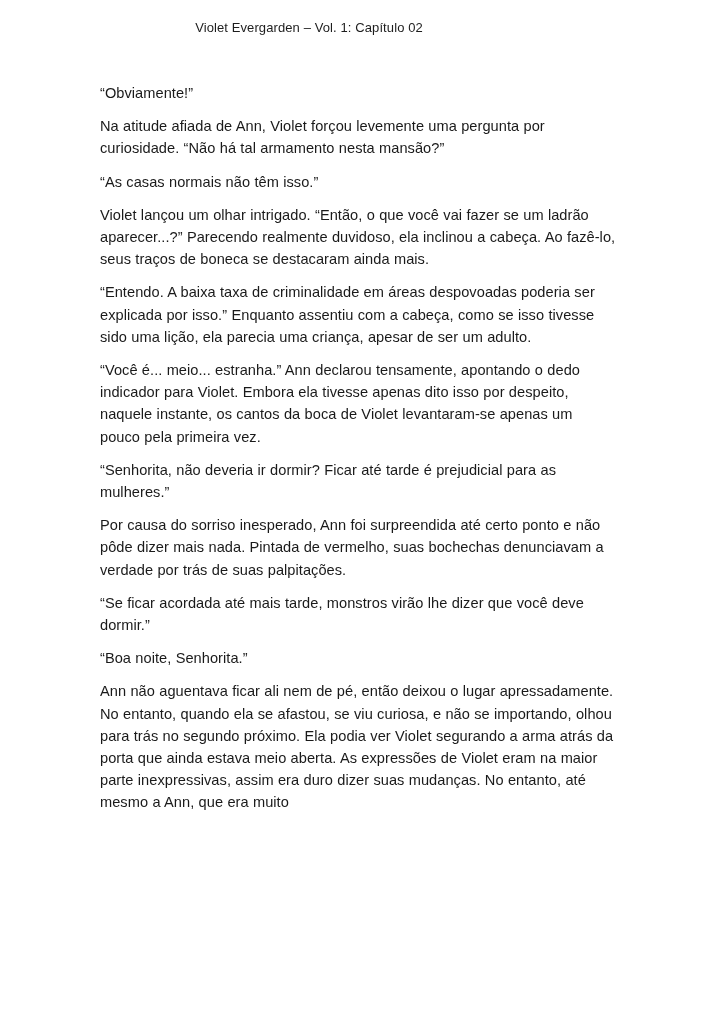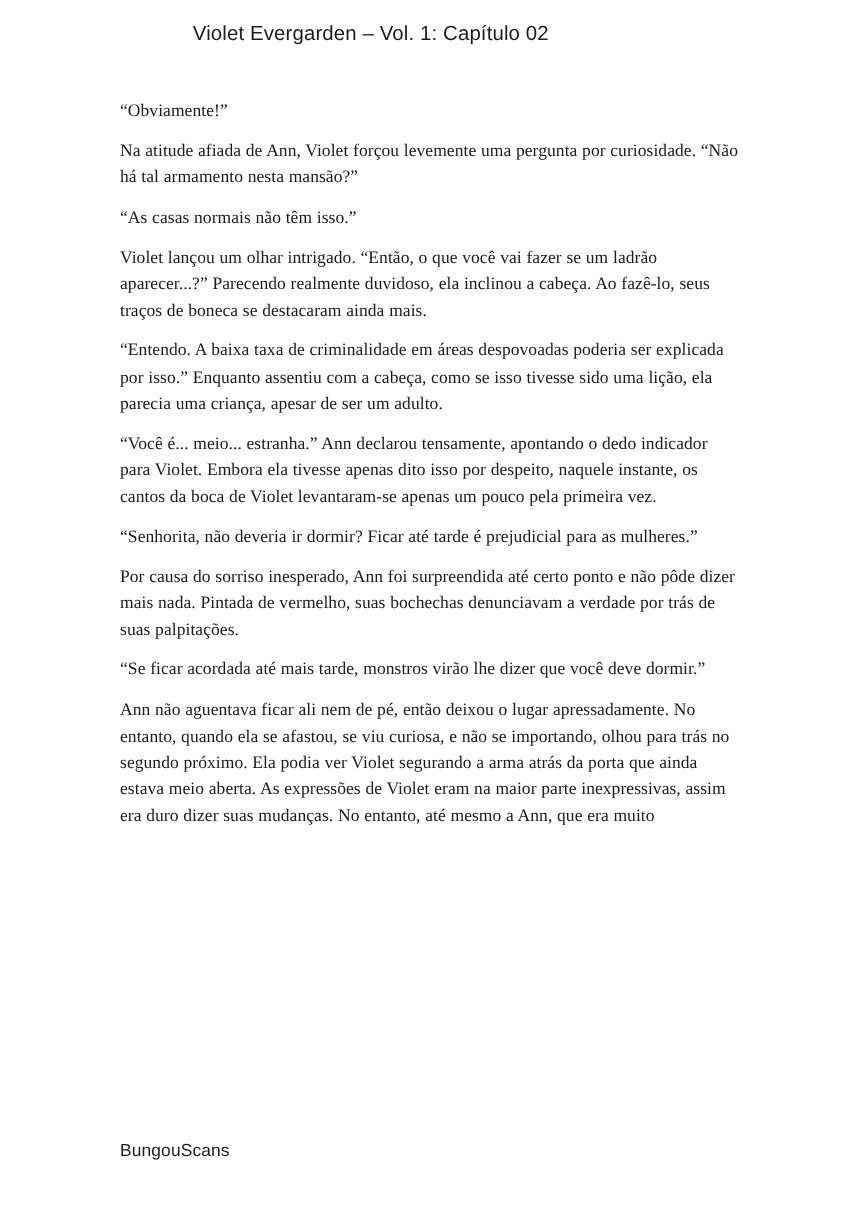--- a/index.html
+++ b/index.html
@@ -24,42 +24,41 @@
     position: relative;
     background: #ffffff;
   }
 
   .page-header {
     position: absolute;
     top: 19px;
     left: 0;
     width: 618px;
     text-align: center;
-    font-size: 17px;
+    font-size: 13px;
     line-height: 18px;
     letter-spacing: 0.1px;
     color: #1d1d1d;
   }
 
   .content {
     position: absolute;
     top: 82px;
     left: 100px;
     width: 516px;
   }
 
   .para {
     margin: 0 0 11px 0;
     font-size: 14.6px;
     line-height: 22.2px;
     text-align: left;
     color: #1a1a1a;
     letter-spacing: 0.05px;
     word-spacing: 0.2px;
-    font-family: Liberation Serif, serif;
   }
 
   .para:last-child {
     margin-bottom: 16px;
   }
 
   .page-footer {
     position: absolute;
     left: 100px;
     top: 950px;
@@ -80,18 +79,18 @@
   <div class="content">
       <p class="para">“Obviamente!”</p>
       <p class="para">Na atitude afiada de Ann, Violet forçou levemente uma pergunta por curiosidade. “Não há tal armamento nesta mansão?”</p>
       <p class="para">“As casas normais não têm isso.”</p>
       <p class="para">Violet lançou um olhar intrigado. “Então, o que você vai fazer se um ladrão aparecer...?” Parecendo realmente duvidoso, ela inclinou a cabeça. Ao fazê-lo, seus traços de boneca se destacaram ainda mais.</p>
       <p class="para">“Entendo. A baixa taxa de criminalidade em áreas despovoadas poderia ser explicada por isso.” Enquanto assentiu com a cabeça, como se isso tivesse sido uma lição, ela parecia uma criança, apesar de ser um adulto.</p>
       <p class="para">“Você é... meio... estranha.” Ann declarou tensamente, apontando o dedo indicador para Violet. Embora ela tivesse apenas dito isso por despeito, naquele instante, os cantos da boca de Violet levantaram-se apenas um pouco pela primeira vez.</p>
       <p class="para">“Senhorita, não deveria ir dormir? Ficar até tarde é prejudicial para as mulheres.”</p>
       <p class="para">Por causa do sorriso inesperado, Ann foi surpreendida até certo ponto e não pôde dizer mais nada. Pintada de vermelho, suas bochechas denunciavam a verdade por trás de suas palpitações.</p>
       <p class="para">“Se ficar acordada até mais tarde, monstros virão lhe dizer que você deve dormir.”</p>
+      <p class="para">“Boa noite, Senhorita.”</p>
       <p class="para">Ann não aguentava ficar ali nem de pé, então deixou o lugar apressadamente. No entanto, quando ela se afastou, se viu curiosa, e não se importando, olhou para trás no segundo próximo. Ela podia ver Violet segurando a arma atrás da porta que ainda estava meio aberta. As expressões de Violet eram na maior parte inexpressivas, assim era duro dizer suas mudanças. No entanto, até mesmo a Ann, que era muito</p>
     </div>
 
-  <div class="page-footer">BungouScans</div>
 
 </div>
 
 </body></html>

